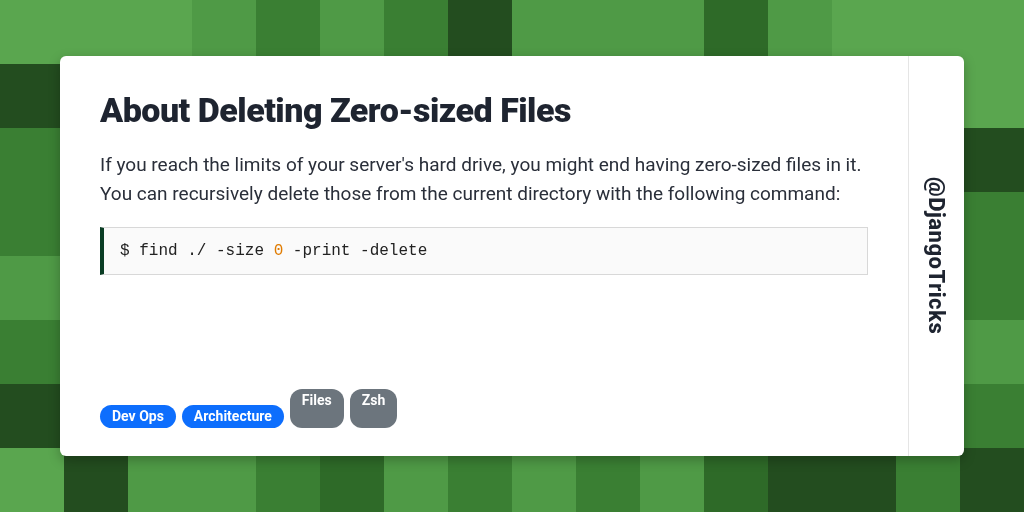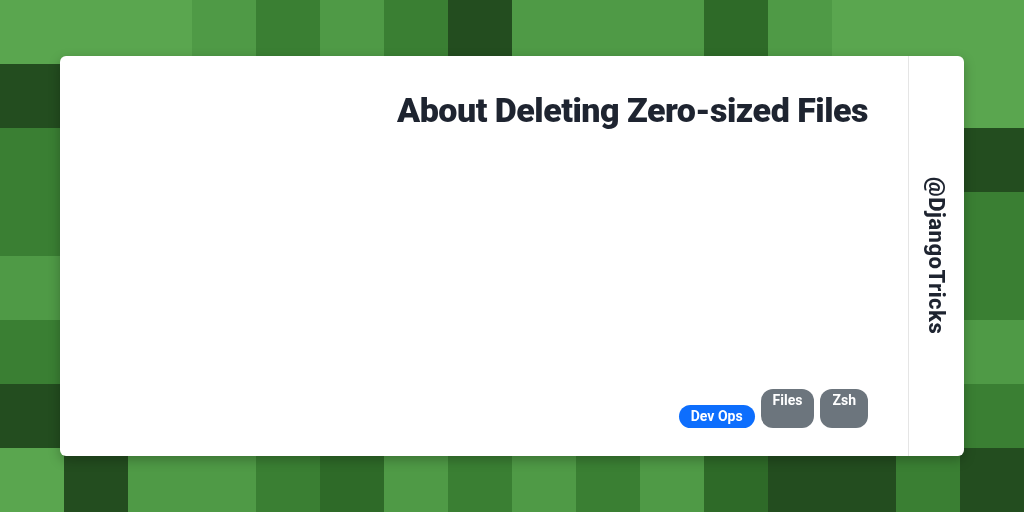--- a/index.html
+++ b/index.html
@@ -26,21 +26,20 @@
     border-radius: 6px;
     box-shadow: 0 4px 12px rgba(0,0,0,0.25);
     display: flex;
     flex-direction: row;
   }
   .content {
     flex: 1;
     padding: 34px 40px 28px 40px;
     display: flex;
     flex-direction: column;
-    align-items: flex-end;
   }
   .title {
     font-size: 34px;
     font-weight: 900;
     color: #1e2430;
     letter-spacing: -0.5px;
     margin-bottom: 20px;
   }
   .desc {
     font-size: 19px;
@@ -220,22 +219,25 @@
     <div style="background: rgb(46, 106, 40);"></div>
     <div style="background: rgb(35, 77, 31);"></div>
     <div style="background: rgb(35, 77, 31);"></div>
     <div style="background: rgb(58, 127, 51);"></div>
     <div style="background: rgb(35, 77, 31);"></div>
   </div>
 
 <div class="card">
   <div class="content">
     <h1 class="title">About Deleting Zero-sized Files</h1>
+    <p class="desc">If you reach the limits of your server's hard drive, you might end having zero-sized files in it. You can recursively delete those from the current directory with the following command:</p>
+    <div class="codeblock"><span>$ find ./ -size </span><span class="zero">0</span><span> -print -delete</span></div>
     <div class="tags" id="tags">
         <span class="tag primary">Dev Ops</span>
+        <span class="tag primary">Architecture</span>
         <span class="tag secondary">Files</span>
         <span class="tag secondary">Zsh</span>
       </div>
   </div>
   <div class="sidebar">
     <div class="handle">@DjangoTricks</div>
   </div>
 </div>
 
 </body></html>

